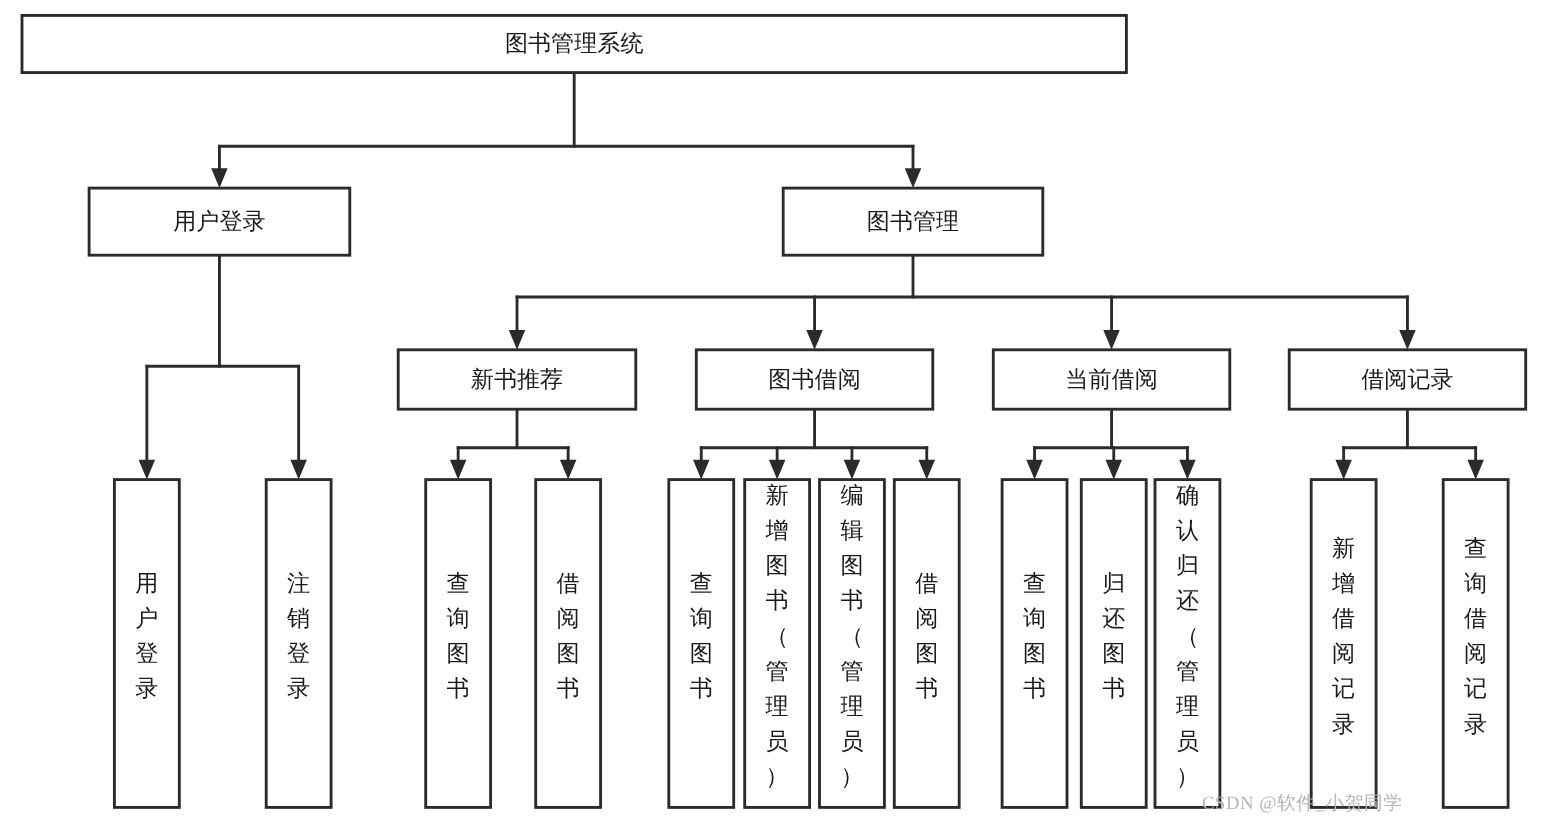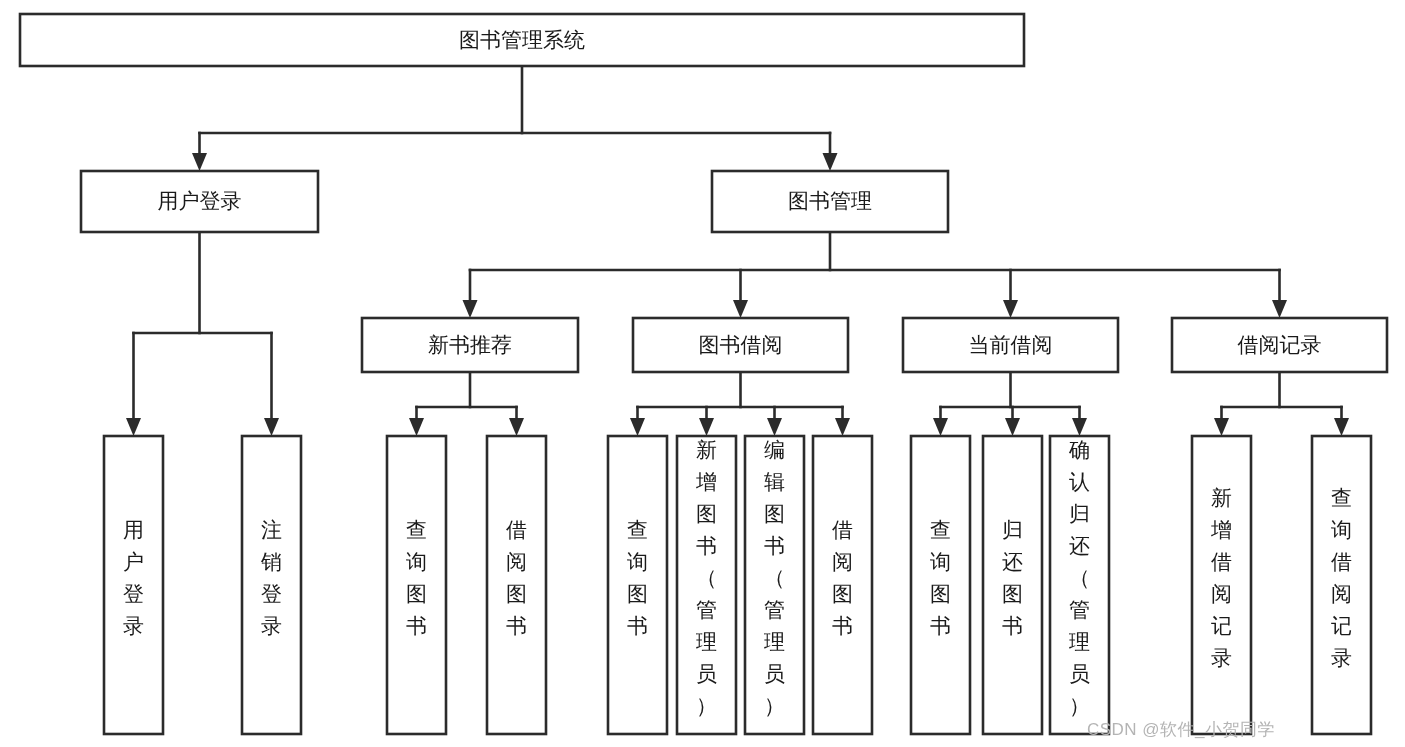--- a/index.html
+++ b/index.html
@@ -51,21 +51,21 @@
   .node-label-v {
     font-family: "Liberation Sans", "DejaVu Sans", sans-serif;
     font-size: 21px;
     fill: #1a1a1a;
     text-anchor: middle;
   }
   .watermark {
     position: absolute;
     right: 14px;
     bottom: 6px;
-    font-family: Liberation Sans, sans-serif;
+    font-family: Liberation Serif, serif;
     font-size: 17px;
     color: #b4b4b4;
     letter-spacing: 0.5px;
     white-space: nowrap;
     user-select: none;
   }
 </style>
 </head>
 <body>
 

